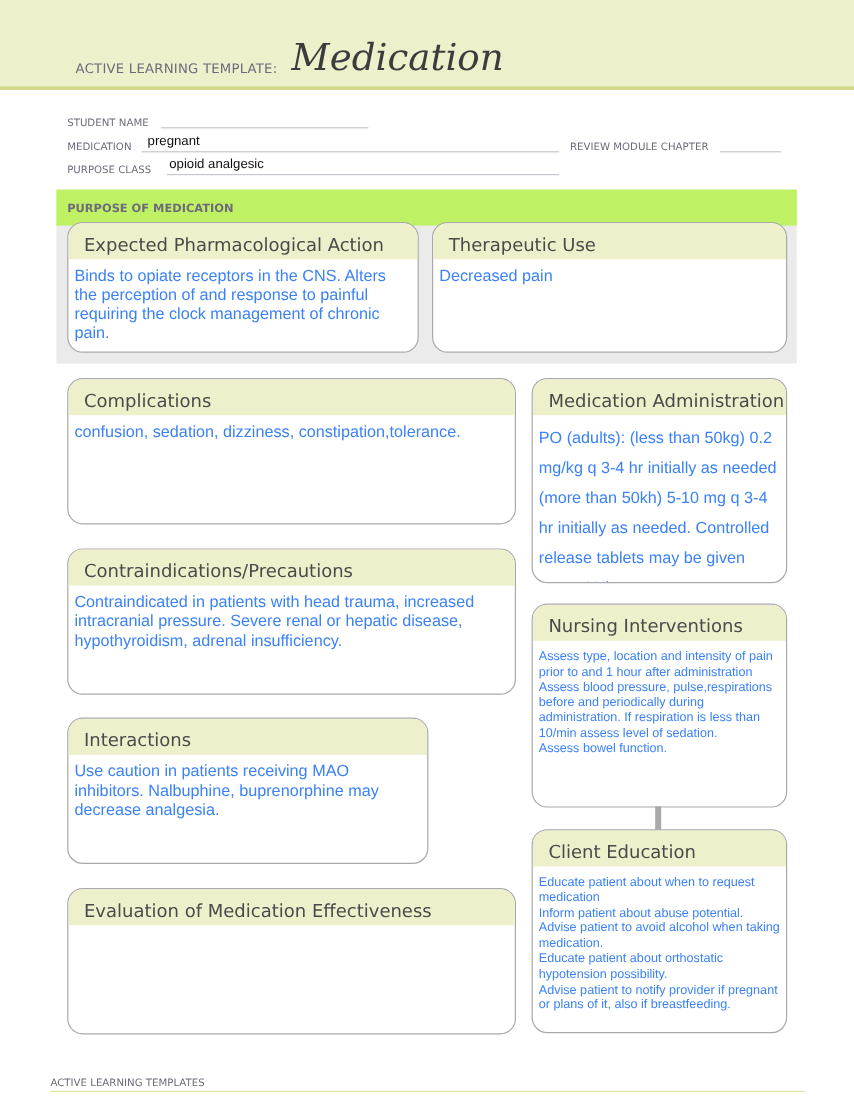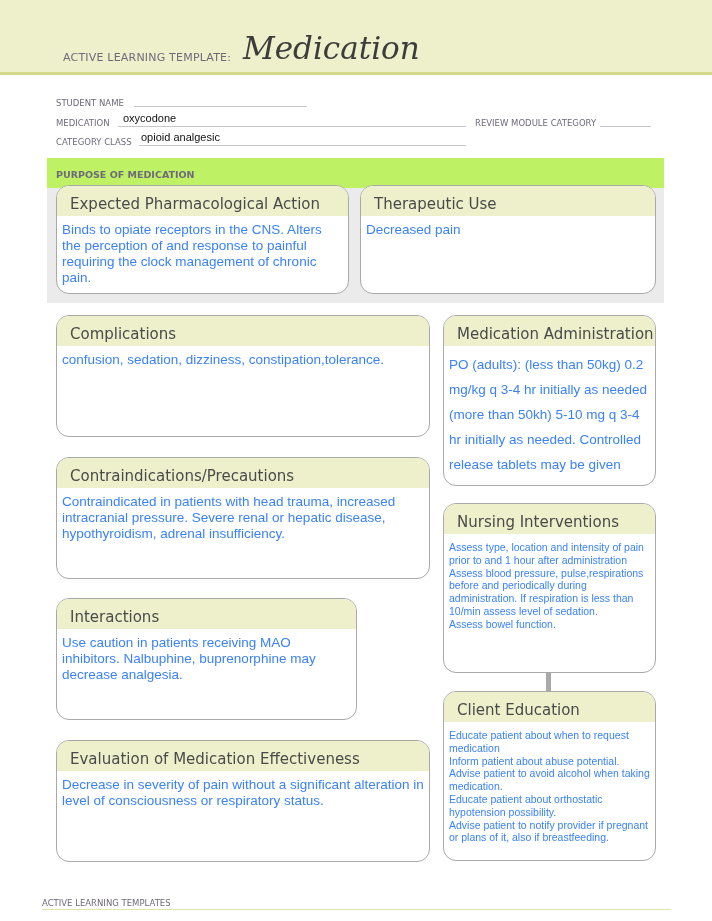--- a/index.html
+++ b/index.html
@@ -84,27 +84,27 @@
   <span class="kicker">ACTIVE LEARNING TEMPLATE:</span>
   <span class="title">Medication</span>
 </div>
 
 <span class="field-label" style="left:56px;top:98px;">STUDENT NAME</span>
 <div class="field-line" style="left:134px;top:106px;width:173px;"></div>
 <span class="field-value" style="left:136px;top:95px;"></span>
 
 <span class="field-label" style="left:56px;top:118px;">MEDICATION</span>
 <div class="field-line" style="left:118px;top:126px;width:348px;"></div>
-<span class="field-value" style="left:123px;top:112px;">oxycodone</span>
+<span class="field-value" style="left:123px;top:112px;">pregnant</span>
 
-<span class="field-label" style="left:475px;top:118px;">REVIEW MODULE CATEGORY</span>
+<span class="field-label" style="left:475px;top:118px;">REVIEW MODULE CHAPTER</span>
 <div class="field-line" style="left:600px;top:126px;width:51px;"></div>
 <span class="field-value" style="left:602px;top:112px;"></span>
 
-<span class="field-label" style="left:56px;top:137px;">CATEGORY CLASS</span>
+<span class="field-label" style="left:56px;top:137px;">PURPOSE CLASS</span>
 <div class="field-line" style="left:139px;top:145px;width:327px;"></div>
 <span class="field-value" style="left:141px;top:131px;">opioid analgesic</span>
 
 <div class="purpose">
   <div class="band">
     <span>PURPOSE OF MEDICATION</span>
   </div>
 </div>
 
 <div class="box" style="left:56px;top:185px;width:293px;height:109px;">
@@ -139,21 +139,20 @@
   <div class="bhead">
     <span>Interactions</span>
   </div>
   <div class="bbody">Use caution in patients receiving MAO inhibitors. Nalbuphine, buprenorphine may decrease analgesia.</div>
 </div>
 
 <div class="box" style="left:56px;top:740px;width:374px;height:122px;">
   <div class="bhead">
     <span>Evaluation of Medication Effectiveness</span>
   </div>
-  <div class="bbody">Decrease in severity of pain without a significant alteration in level of consciousness or respiratory status.</div>
 </div>
 
 <div class="box" style="left:443px;top:315px;width:213px;height:171px;">
   <div class="bhead">
     <span>Medication Administration</span>
   </div>
   <div class="bbody med">PO (adults): (less than 50kg) 0.2 mg/kg q 3-4 hr initially as needed (more than 50kh) 5-10 mg q 3-4 hr initially as needed. Controlled release tablets may be given every 12 hrs</div>
 </div>
 
 <div class="box" style="left:443px;top:503px;width:213px;height:170px;">

